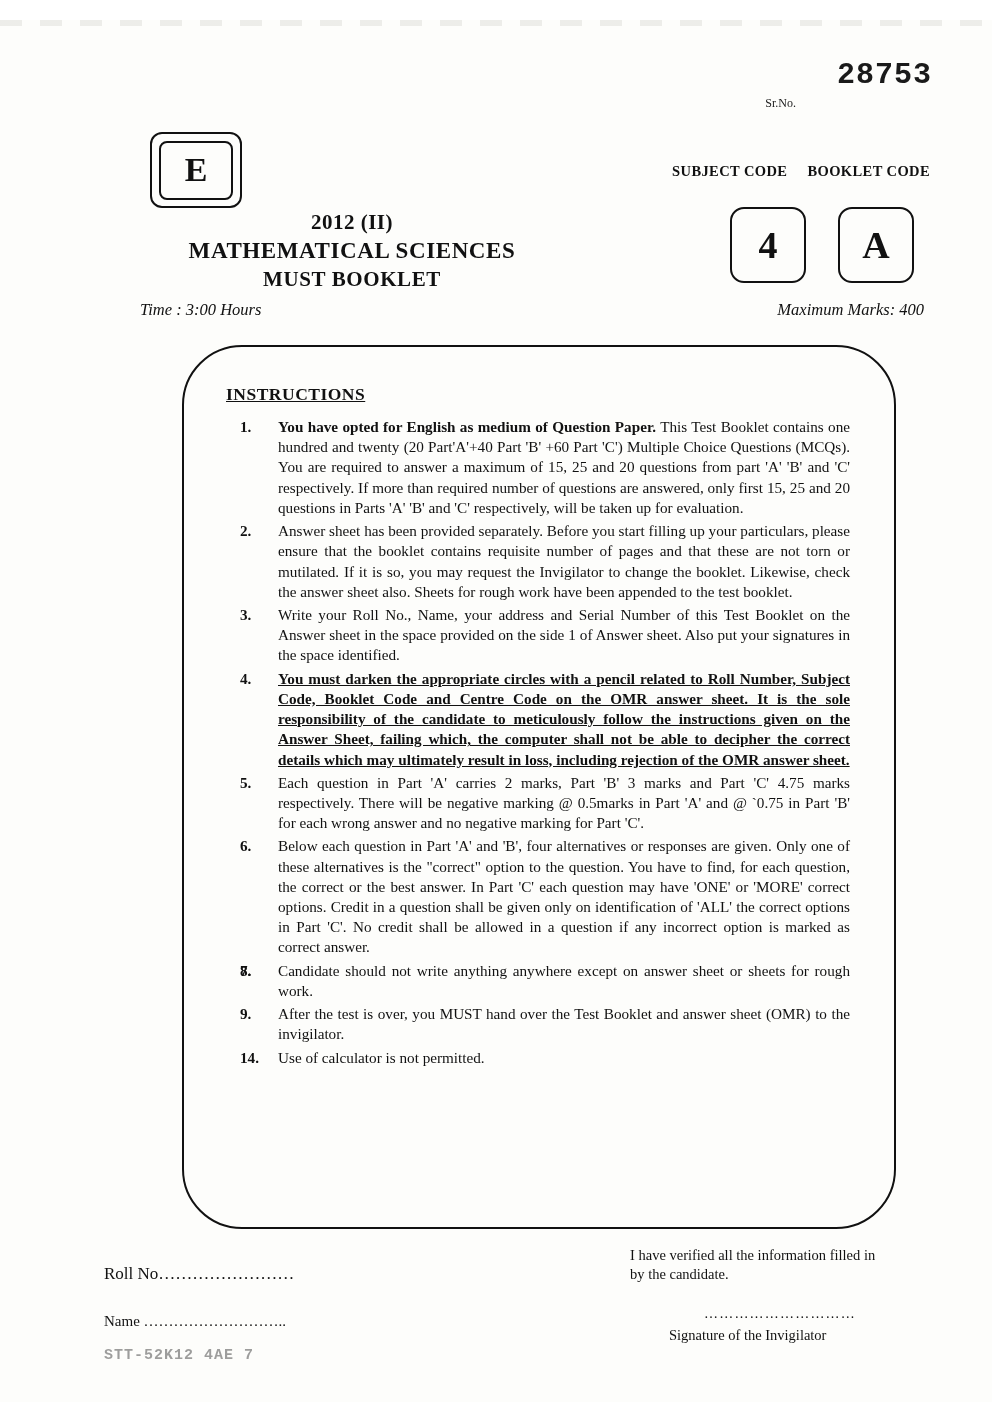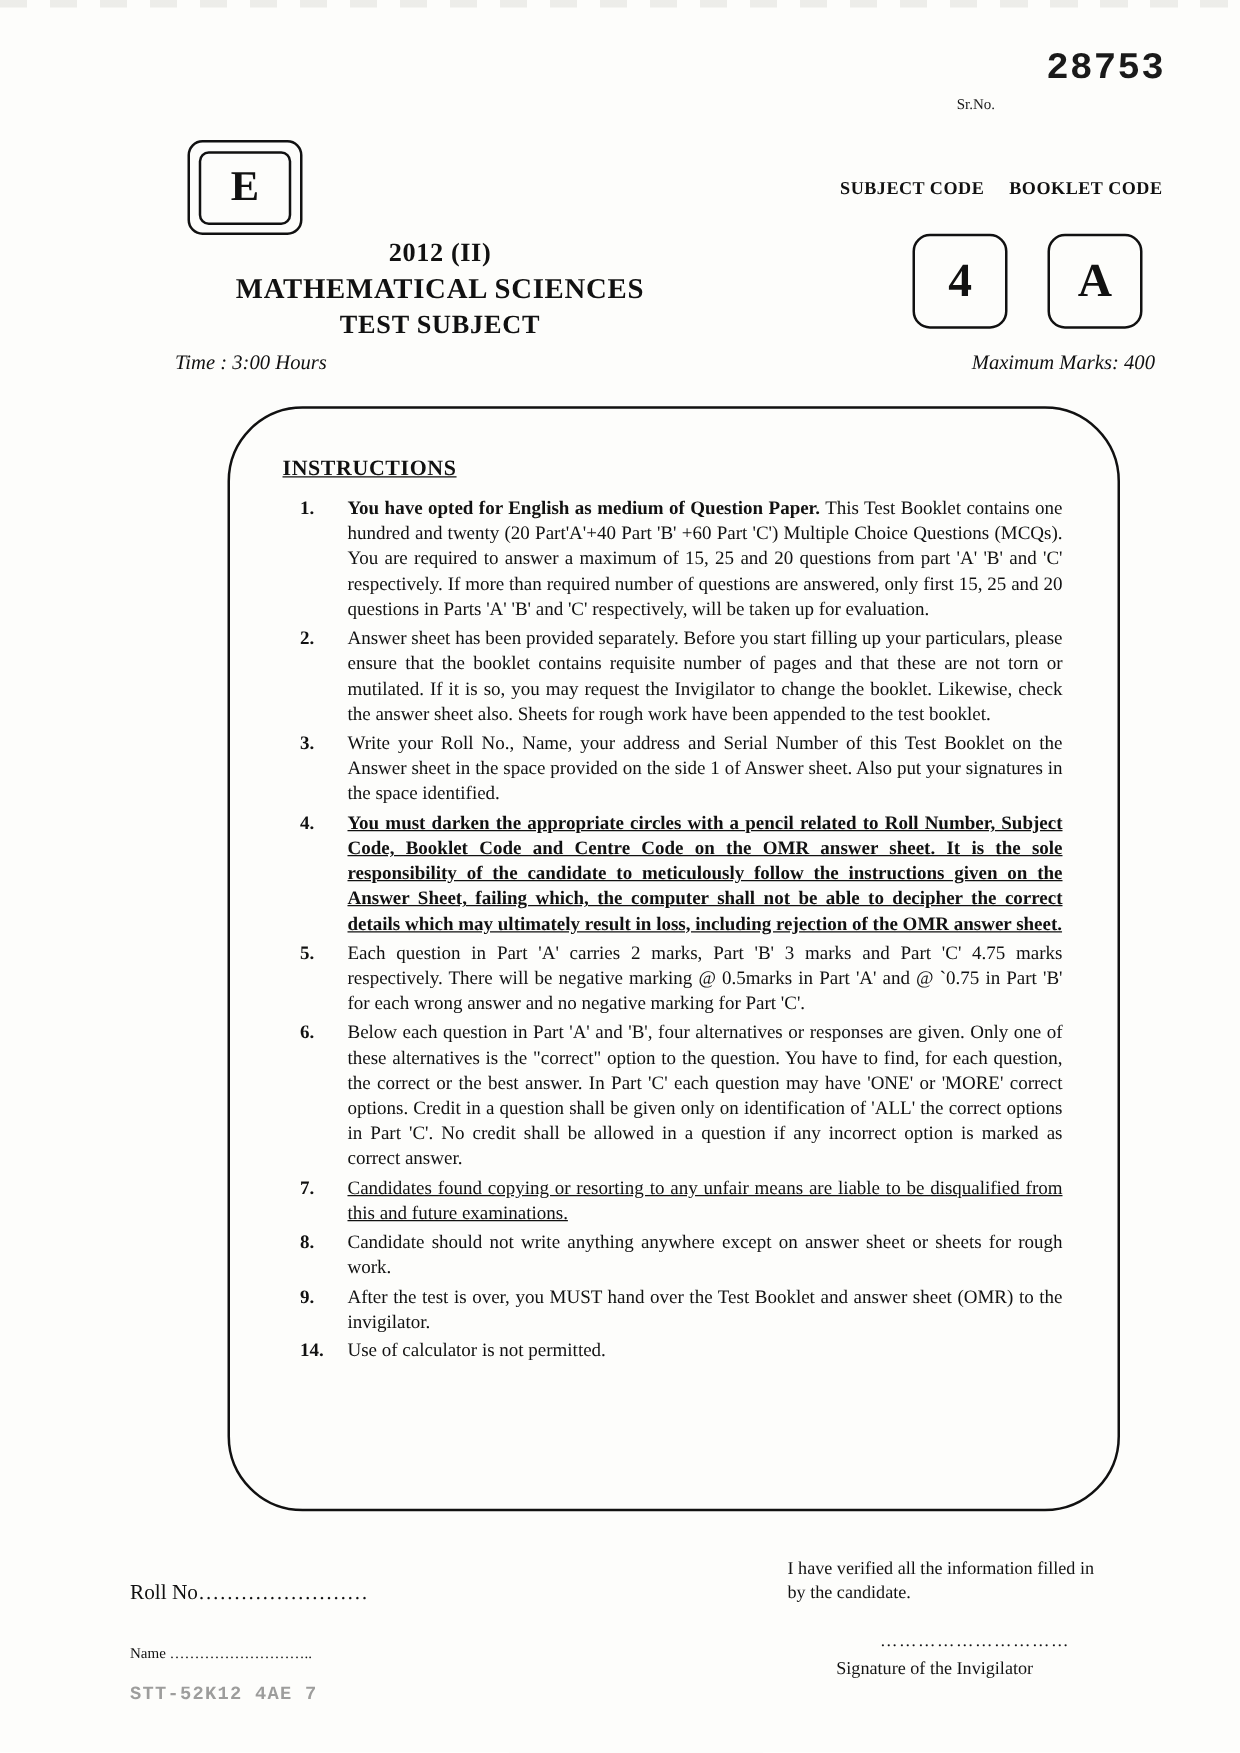--- a/index.html
+++ b/index.html
@@ -12,20 +12,21 @@
     height: 1402px;
     position: relative;
     font-family: "Liberation Serif", serif;
     color: #111;
     overflow: hidden;
   }
   .page {
     position: absolute;
     inset: 0;
     background: #fdfdfb;
+    margin-top: 20px;
   }
   
   .scan-edge-top {
     position: absolute;
     top: 0; left: 0; right: 0;
     height: 6px;
     background: repeating-linear-gradient(90deg,#e9e9e5 0 22px, #fdfdfb 22px 40px);
     opacity: .8;
   }
   .sr-no-number {
@@ -196,21 +197,21 @@
   .footer-roll {
     position: absolute;
     bottom: 118px;
     left: 104px;
     font-size: 17px;
   }
   .footer-name {
     position: absolute;
     bottom: 72px;
     left: 104px;
-    font-size: 12px;
+    font-size: 15px;
   }
   .footer-code {
     position: absolute;
     bottom: 38px;
     left: 104px;
     font-size: 15px;
     font-weight: bold;
     color: #2a2a2a;
     opacity: .45;
     letter-spacing: 1px;
@@ -264,37 +265,37 @@
   <div class="code-box subject">
     <span class="glyph">4</span>
   </div>
   <div class="code-box booklet">
     <span class="glyph">A</span>
   </div>
 
   <div class="title-block">
     <div class="title-year">2012 (II)</div>
     <div class="title-subject">MATHEMATICAL SCIENCES</div>
-    <div class="title-booklet">TEST SUBJECT</div>
+    <div class="title-booklet">MUST BOOKLET</div>
   </div>
 
   <div class="time-line">Time   : 3:00 Hours</div>
   <div class="marks-line">Maximum Marks: 400</div>
 
   <div class="instructions-frame"></div>
   <div class="instructions-inner">
     <div class="instructions-heading">INSTRUCTIONS</div>
     <ol class="instr" id="instr-list">
         <li><span class="num">1.</span><b>You have opted for English as medium of Question Paper.</b><span class="txt"> This Test Booklet contains one hundred and twenty (20 Part'A'+40 Part 'B' +60 Part 'C') Multiple Choice Questions (MCQs). You are required to answer a maximum of 15, 25 and 20 questions from part 'A' 'B' and 'C' respectively.  If more than required number of questions are answered, only first 15, 25 and 20 questions in Parts 'A' 'B' and 'C' respectively, will be taken up for evaluation.</span></li>
         <li><span class="num">2.</span><span class="txt">Answer sheet has been provided separately. Before you start filling up your particulars, please ensure that the booklet contains requisite number of pages and that these are not torn or mutilated. If it is so, you may request the Invigilator to change the booklet. Likewise, check the answer sheet also. Sheets for rough work have been appended to the test booklet.</span></li>
         <li><span class="num">3.</span><span class="txt">Write your Roll No., Name, your address and Serial Number of this Test Booklet on the Answer sheet in the space provided on the side 1 of Answer sheet.  Also put your signatures in the space identified.</span></li>
         <li class="b-underline"><span class="num">4.</span><span class="txt">You must darken the appropriate circles with a pencil related to Roll Number, Subject Code, Booklet Code and Centre Code on the OMR answer sheet. It is the sole responsibility of the candidate to meticulously follow the instructions given on the Answer Sheet, failing which, the computer shall not be able to decipher the correct details which may ultimately result in loss, including rejection of the OMR answer sheet.</span></li>
         <li><span class="num">5.</span><span class="txt">Each question in Part 'A' carries 2 marks, Part 'B' 3 marks and Part 'C' 4.75 marks respectively.  There will be negative marking @ 0.5marks in Part 'A' and @ `0.75 in Part 'B' for each wrong answer and no negative marking for Part 'C'.</span></li>
         <li><span class="num">6.</span><span class="txt">Below each question in Part 'A' and 'B', four alternatives or responses are given. Only one of these alternatives is the "correct" option to the question. You have to find, for each question, the correct or the best answer. In Part 'C' each question may have 'ONE' or 'MORE' correct options. Credit in a question shall be given only on identification of 'ALL' the correct options in Part 'C'. No credit shall be allowed in a question if any incorrect option is marked as correct answer.</span></li>
-        <li class="underline"><span class="num">7.</span><span class="txt">Candidates found copying or resorting to any unfair means are liable to be disqualified from this and future examinations.</span></li>
+        <li class="underline"><span class="num">7.</span></li>
         <li><span class="num">8.</span><span class="txt">Candidate should not write anything anywhere except on answer sheet or sheets for rough work.</span></li>
         <li><span class="num">9.</span><span class="txt">After the test is over, you MUST hand over the Test Booklet and answer sheet (OMR) to the invigilator.</span></li>
         <li><span class="num">14.</span><span class="txt">Use of calculator is not permitted.</span></li>
       </ol>
   </div>
 
   <div class="footer-roll">Roll No……………………</div>
   <div class="footer-name">Name ………………………..</div>
   <div class="footer-code">STT-52K12  4AE  7</div>
 

